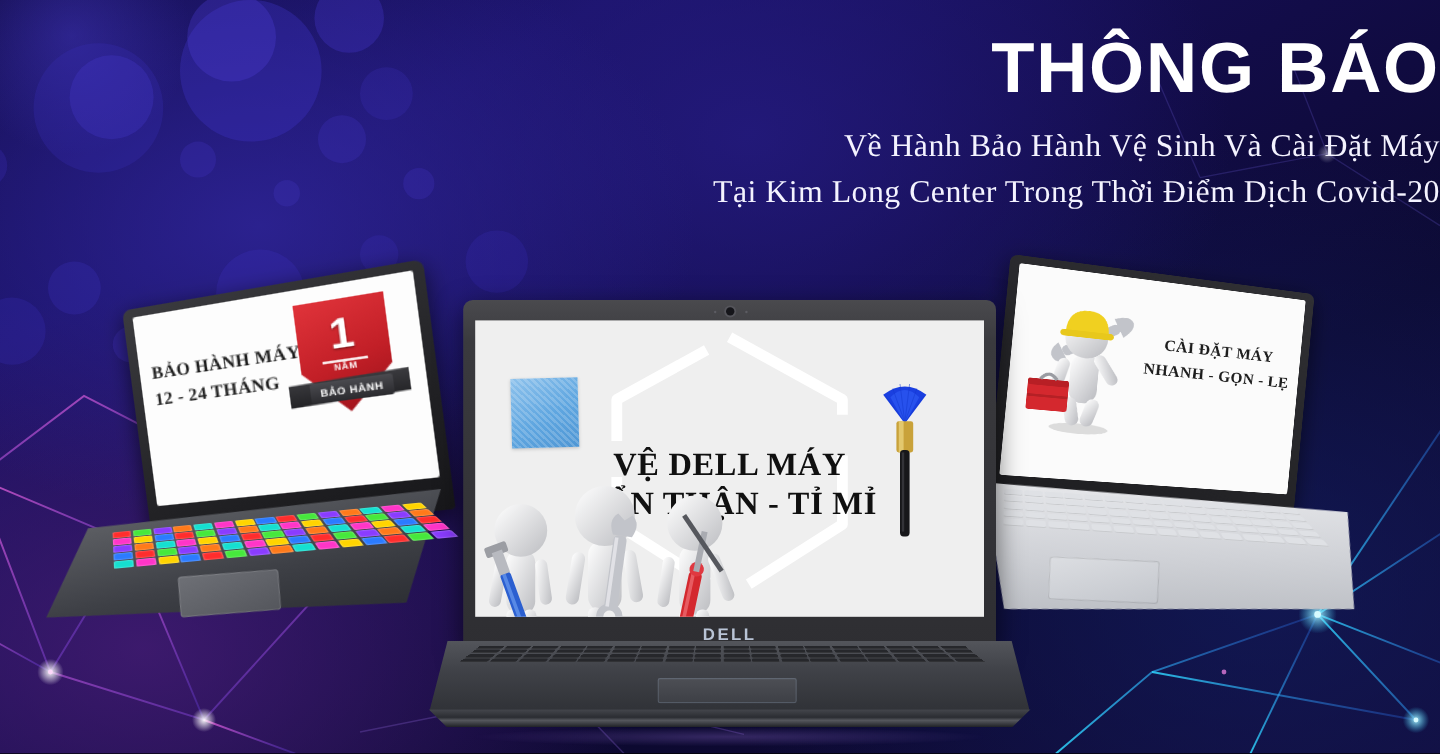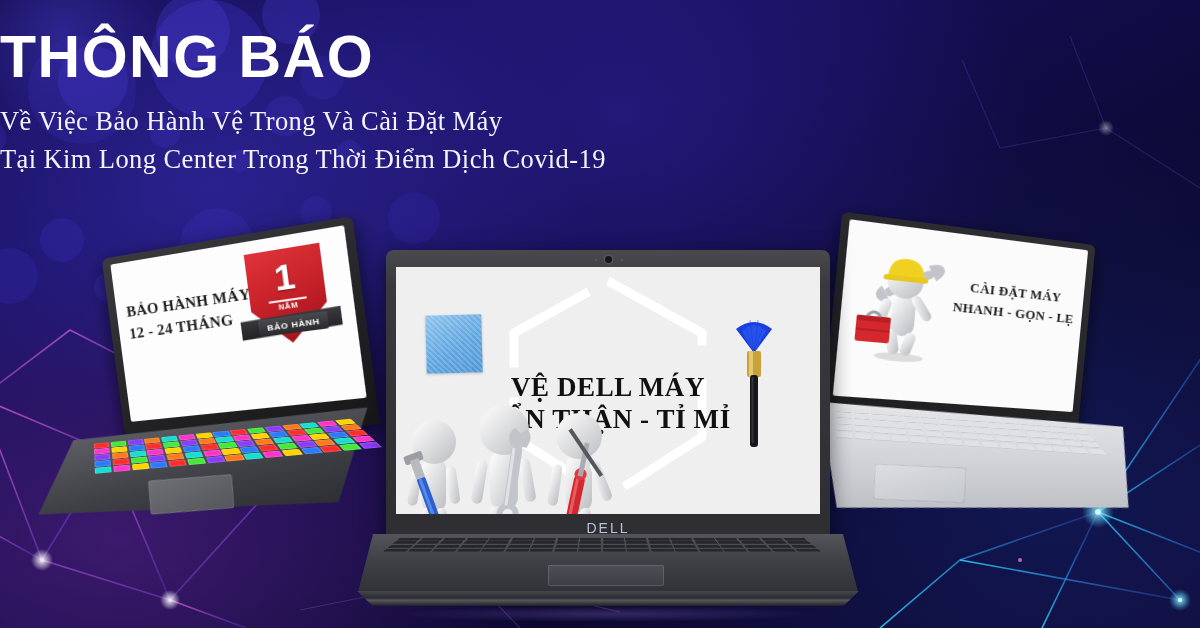--- a/index.html
+++ b/index.html
@@ -17,21 +17,21 @@
       linear-gradient(150deg,#150f52 0%,#1a1266 22%,#120c48 48%,#0c0930 70%,#120a38 100%);
   }
 
   
   .bokeh{position:absolute;border-radius:50%;pointer-events:none;}
 
   
   .net{position:absolute;inset:0;pointer-events:none;}
 
   
-  #headings{position:absolute;left:0;right:0;top:28px;text-align:left;z-index:30;}
+  #headings{position:absolute;left:0;right:0;top:28px;text-align:right;z-index:30;}
   #title{
     font-size:59px;font-weight:bold;color:#ffffff;
     letter-spacing:1.5px;line-height:1.0;
     font-family:"Liberation Sans",sans-serif;
   }
   .sub{
     font-family:"Liberation Serif",serif;
     color:#f4f3ff;font-size:26.5px;line-height:1.36;
     letter-spacing:.4px;
   }
@@ -101,21 +101,21 @@
     border-radius:50%;background:#15151a;
     box-shadow:0 0 0 1.5px #55555b;
   }
   .lc-mic{position:absolute;top:9px;width:2px;height:2px;border-radius:50%;background:#5c5c62;}
   #lc-screen{
     position:absolute;left:10px;top:17px;right:10px;bottom:26px;
     background:#efefef;overflow:hidden;
   }
   #lc-brand{
     position:absolute;left:0;right:0;bottom:4px;text-align:center;
-    color:#b9c4d6;font-size:14px;font-weight:normal;letter-spacing:2px;
+    color:#b9c4d6;font-size:14px;font-weight:bold;letter-spacing:2px;
     font-family:"Liberation Sans",sans-serif;
     margin-top:36px;
   }
   #lc-base{
     position:absolute;left:0;top:284px;width:512px;height:86px;
   }
   #lc-deck{
     position:absolute;left:6px;top:0;width:500px;height:58px;
     background:linear-gradient(180deg,#53555b,#404248 42%,#303237);
     clip-path:polygon(3% 0%,97% 0%,100% 100%,0% 100%);
@@ -359,22 +359,22 @@
     <g stroke="#6a5ad0" stroke-opacity=".26" fill="none" stroke-width="1.1">
       <path d="M1000 148 L1106 128 L1200 188"></path>
       <path d="M1106 128 L1070 36"></path>
       <path d="M1000 148 L962 60"></path>
     </g>
     <circle cx="1106" cy="128" r="8" fill="url(#node)" opacity=".45"></circle>
   </svg>
 
   <div id="headings">
     <div id="title">THÔNG BÁO</div>
-    <div class="sub" id="sub1">Về Việc Bảo Hành Vệ Trong Và Cài Đặt Máy</div>
-    <div class="sub" id="sub2">Tại Kim Long Center Trong Thời Điểm Dịch Covid-19</div>
+    <div class="sub" id="sub1">Về Hành Bảo Hành Vệ Sinh Và Cài Đặt Máy</div>
+    <div class="sub" id="sub2">Tại Kim Long Center Trong Thời Điểm Dịch Covid-20</div>
   </div>
 
   <div class="laptop" id="laptop-left">
     <div id="ll-lid">
       <div id="ll-screen">
         <div class="scr-l-text">
           <div>BẢO HÀNH MÁY</div>
           <div>12 - 24 THÁNG</div>
         </div>
 

